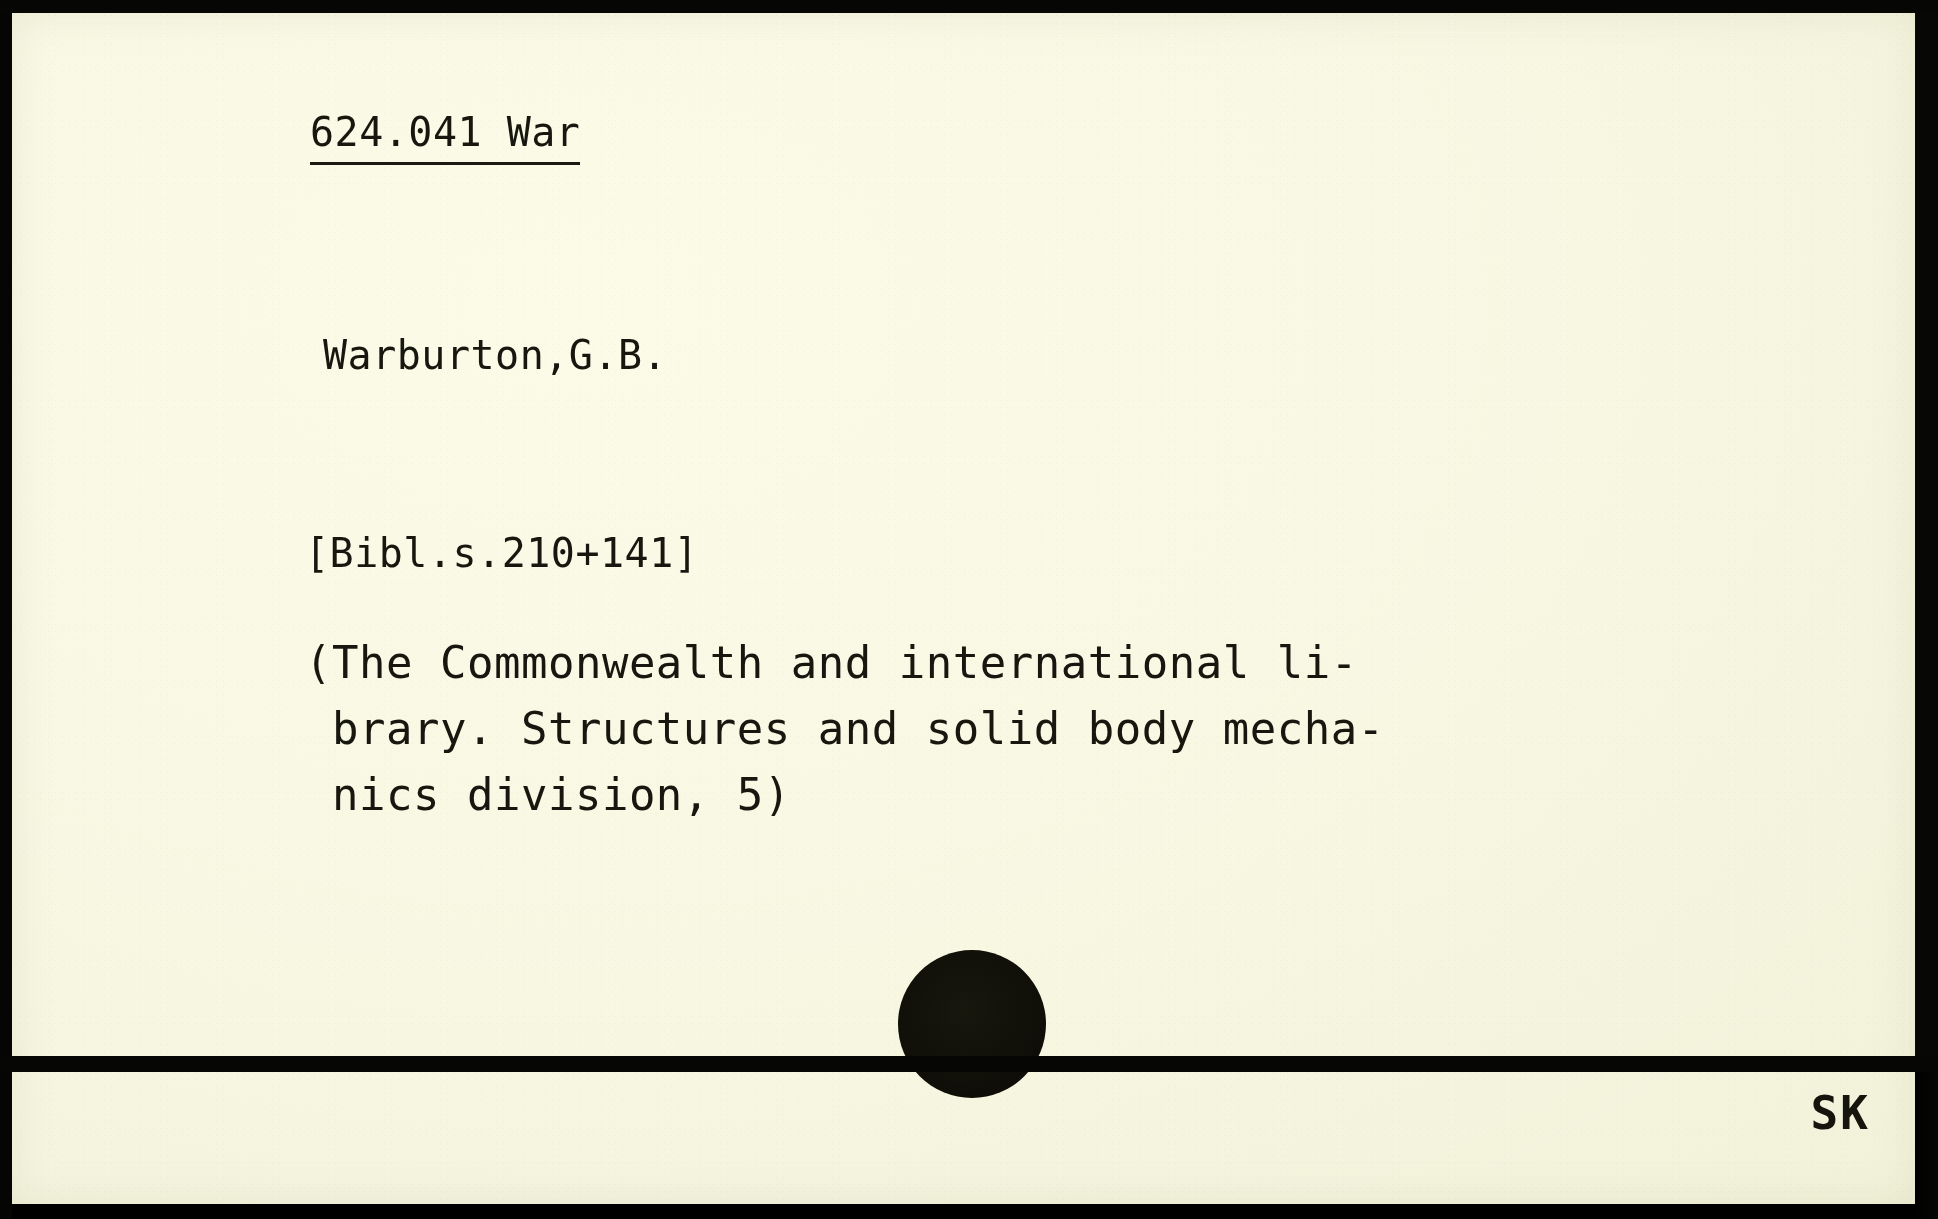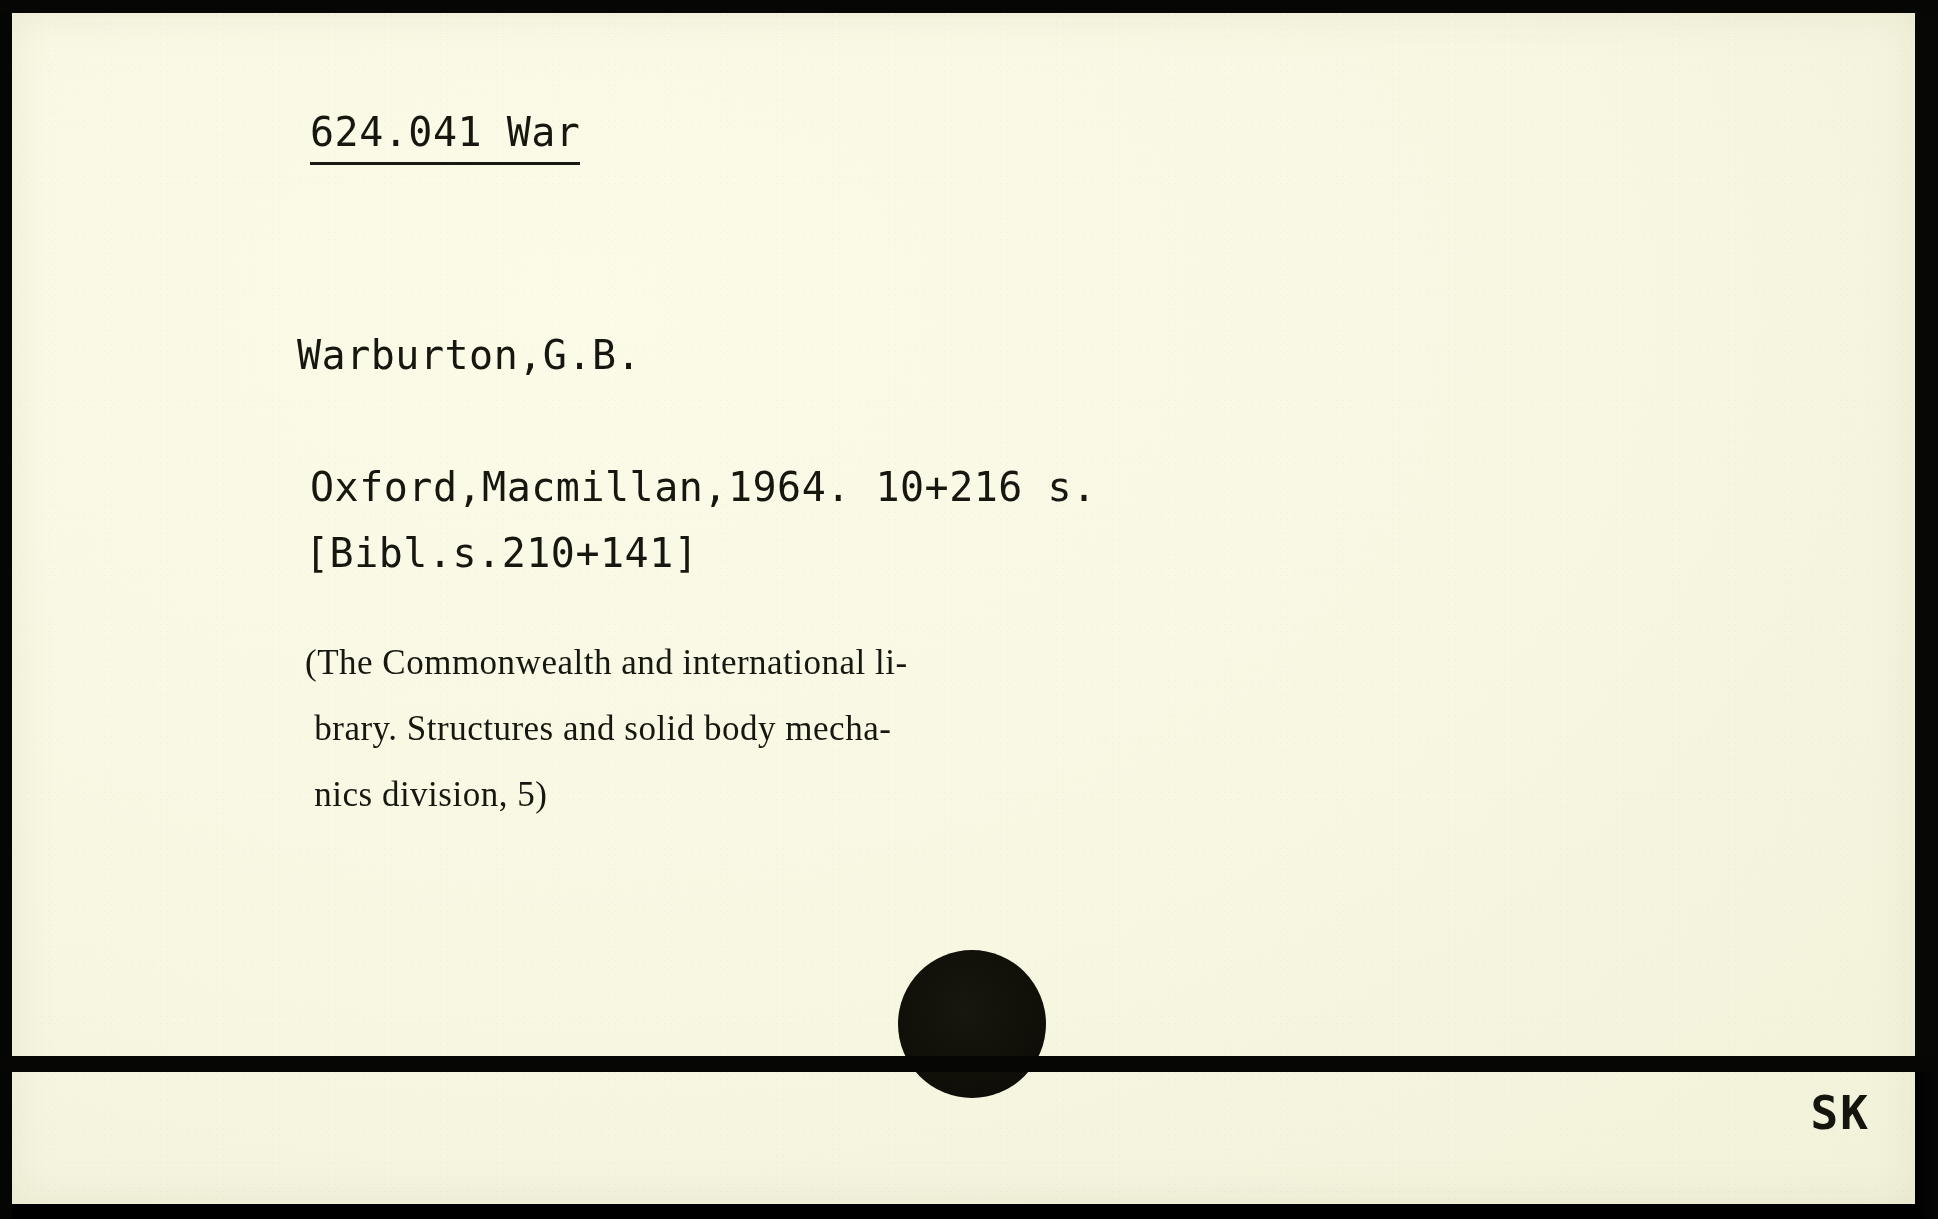--- a/index.html
+++ b/index.html
@@ -86,21 +86,21 @@
     left: 300px;
     top: 95px;
     font-size: 40px;
     line-height: 50px;
     border-bottom: 3px solid #1a1a12;
     padding-bottom: 5px;
     display: inline-block;
   }
 
   #author-line {
-    left: 287px;
+    left: 313px;
     top: 310px;
     font-size: 40px;
     line-height: 66px;
   }
 
   #title-line {
     left: 300px;
     top: 376px;
     font-size: 40px;
     line-height: 66px;
@@ -116,23 +116,22 @@
   #notes-line {
     left: 295px;
     top: 508px;
     font-size: 40px;
     line-height: 66px;
   }
 
   #series-block {
     left: 295px;
     top: 618px;
-    font-size: 35px;
+    font-size: 44px;
     line-height: 66px;
-    font-family: Liberation Serif, serif;
   }
 
   
   #ink-dot {
     position: absolute;
     left: 888px;
     top: 938px;
     width: 148px;
     height: 148px;
     border-radius: 50%;
@@ -156,21 +155,20 @@
 <div id="card-scan">
 
   <div id="card">
     <div id="grain"></div>
 
     <div class="text-block" id="callnumber">624.041 War</div>
 
     <div class="text-block" id="author-line">Warburton,G.B.</div>
 
 
-    <div class="text-block" id="imprint-line">Oxford,Macmillan,1964. 10+216 s.</div>
 
     <div class="text-block" id="notes-line">[Bibl.s.210+141]</div>
 
     <div class="text-block" id="series-block">(The Commonwealth and international li-
  brary. Structures and solid body mecha-
  nics division, 5)</div>
 
     <div id="ink-dot"></div>
 
     <div id="stamp-sk">SK</div>

